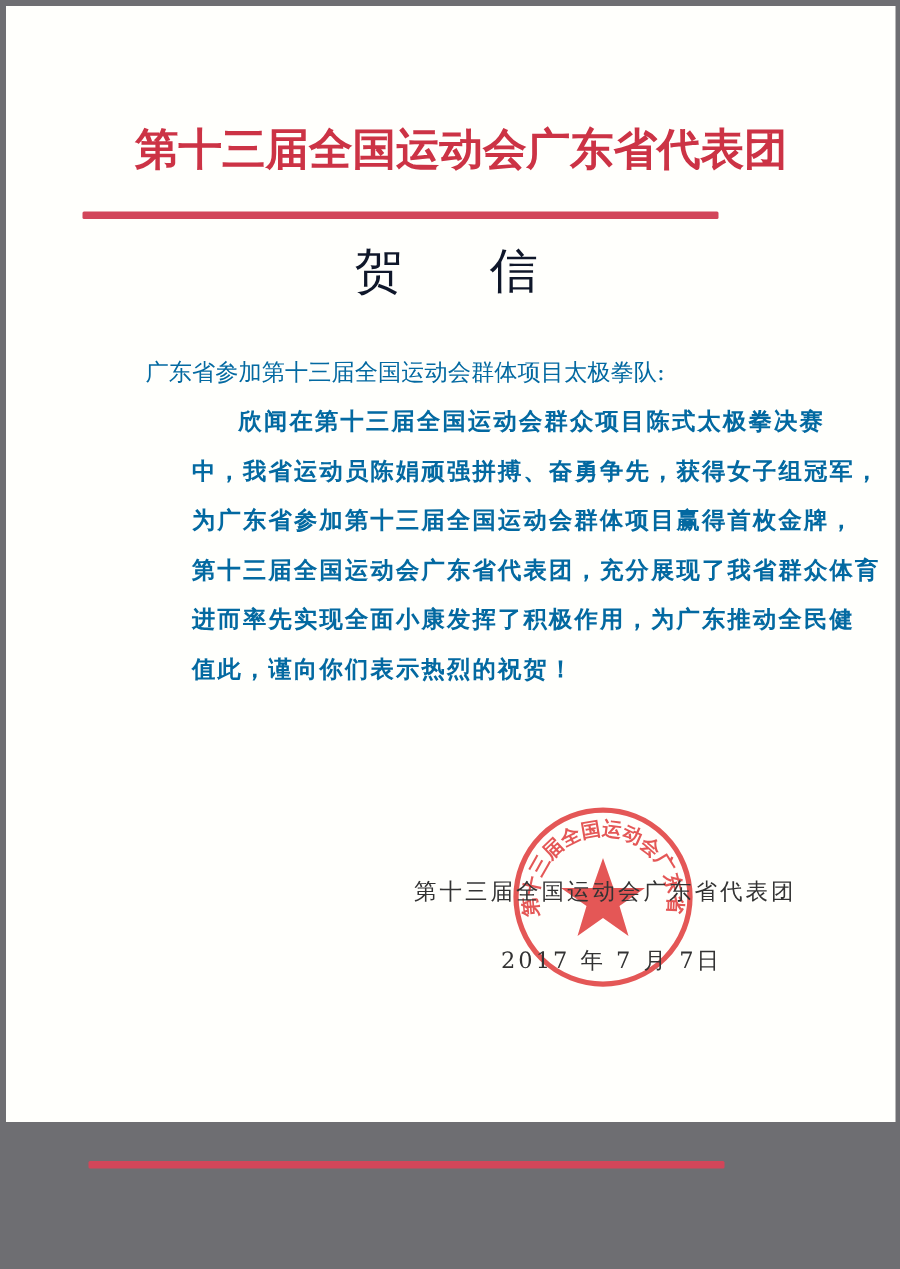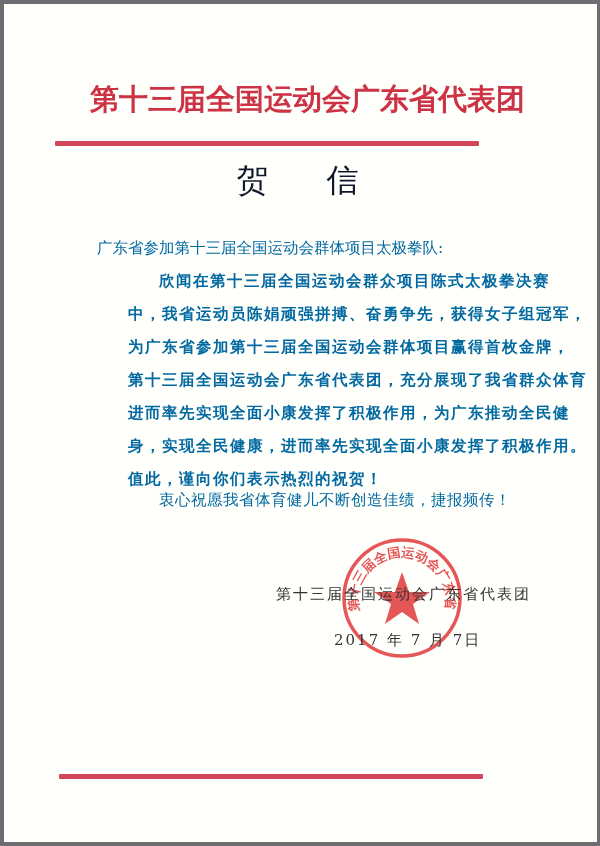--- a/index.html
+++ b/index.html
@@ -2,21 +2,21 @@
 <html><head>
 <meta charset="utf-8">
 <style>
   html, body { margin: 0; padding: 0; }
   body {
     width: 600px; height: 846px; position: relative; overflow: hidden;
     background: #6e6e72;
     font-family: "DejaVu Serif", "Liberation Serif", serif;
   }
   .page {
-    position: absolute; left: 4px; top: 4px; width: 593px; height: 838px;
+    position: absolute; left: 4px; top: 4px; width: 593px; height: 744px;
     background: #fffffc;
   }
   .letterhead {
     position: absolute; left: 0; top: 76px; width: 100%;
     text-align: center;
     color: #cc3345;
     font-family: "DejaVu Serif", serif;
     font-weight: bold;
     font-size: 29px;
     letter-spacing: 0px;
@@ -67,27 +67,23 @@
   <div class="title">贺  信</div>
 
   <div class="body-text salutation">广东省参加第十三届全国运动会群体项目太极拳队:</div>
 
   <div class="body-text para para1">
     <span class="line" style="padding-left:31px">欣闻在第十三届全国运动会群众项目陈式太极拳决赛</span>
     <span class="line">中，我省运动员陈娟顽强拼搏、奋勇争先，获得女子组冠军，</span>
     <span class="line">为广东省参加第十三届全国运动会群体项目赢得首枚金牌，</span>
     <span class="line">第十三届全国运动会广东省代表团，充分展现了我省群众体育</span>
     <span class="line">进而率先实现全面小康发挥了积极作用，为广东推动全民健</span>
-    <span class="line">身，实现全民健康，进而率先实现全面小康发挥了积极作用。</span>
     <span class="line">值此，谨向你们表示热烈的祝贺！</span>
   </div>
 
-  <div class="body-text para para2">
-    <span class="line" style="padding-left:31px">衷心祝愿我省体育健儿不断创造佳绩，捷报频传！</span>
-  </div>
 
   <svg class="stamp" viewBox="0 0 124 124">
     <circle cx="62" cy="62" r="58" fill="none" stroke="#e03a3a" stroke-width="3.5"></circle>
     <defs>
       <path id="arc" d="M 20 78 A 44 44 0 1 1 104 78"></path>
     </defs>
     <text font-size="13" fill="#e03a3a" font-family="DejaVu Serif, serif" font-weight="bold">
       <textPath href="#arc" startOffset="2%">第十三届全国运动会广东省代表团</textPath>
     </text>
     <polygon fill="#e03a3a" points="62,36 69,56 90,56 73,68 79,88 62,76 45,88 51,68 34,56 55,56"></polygon>

